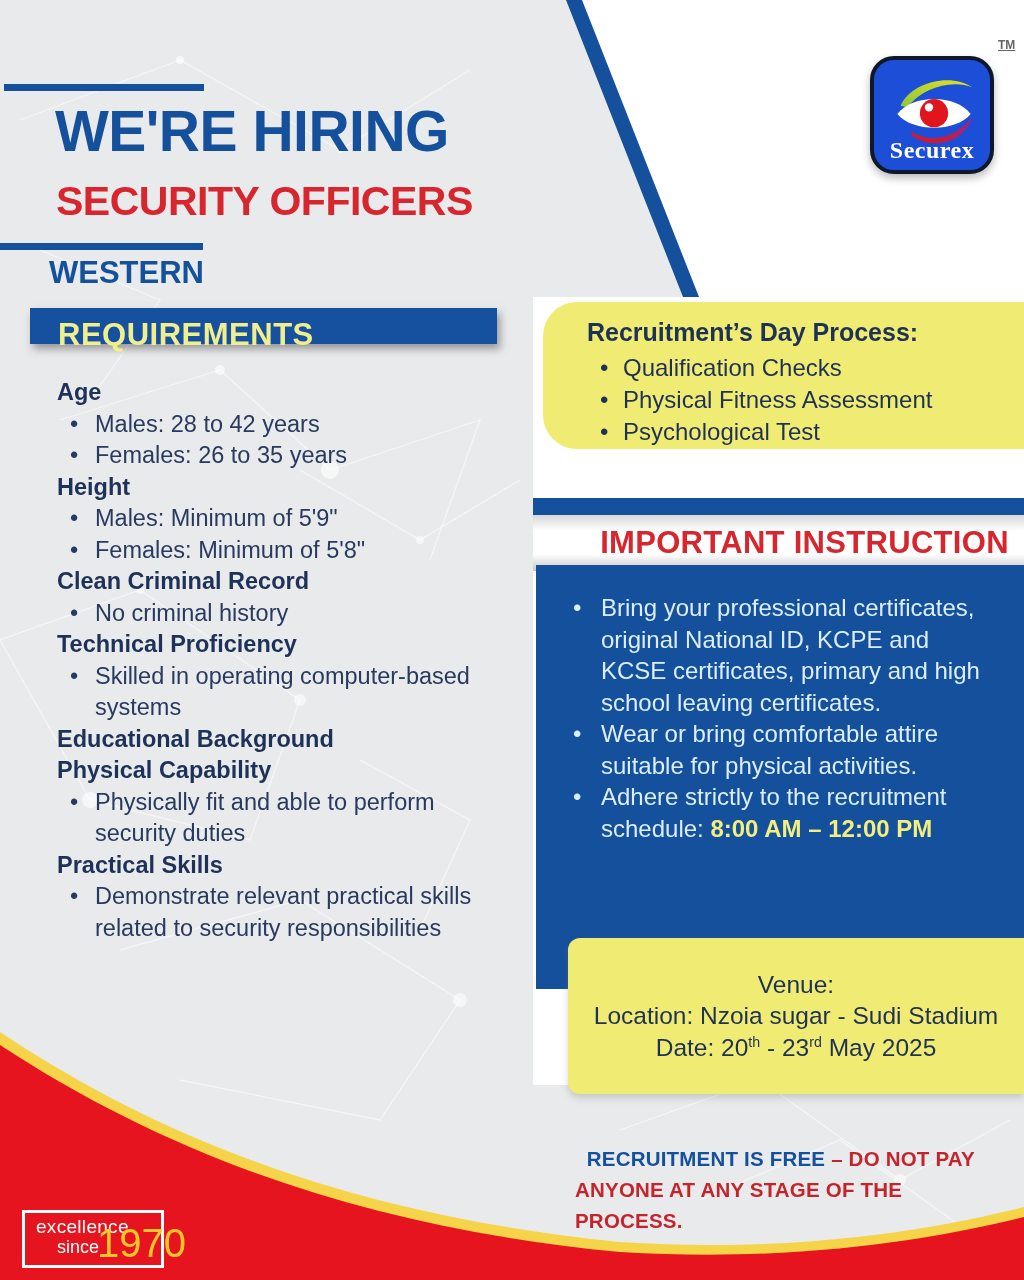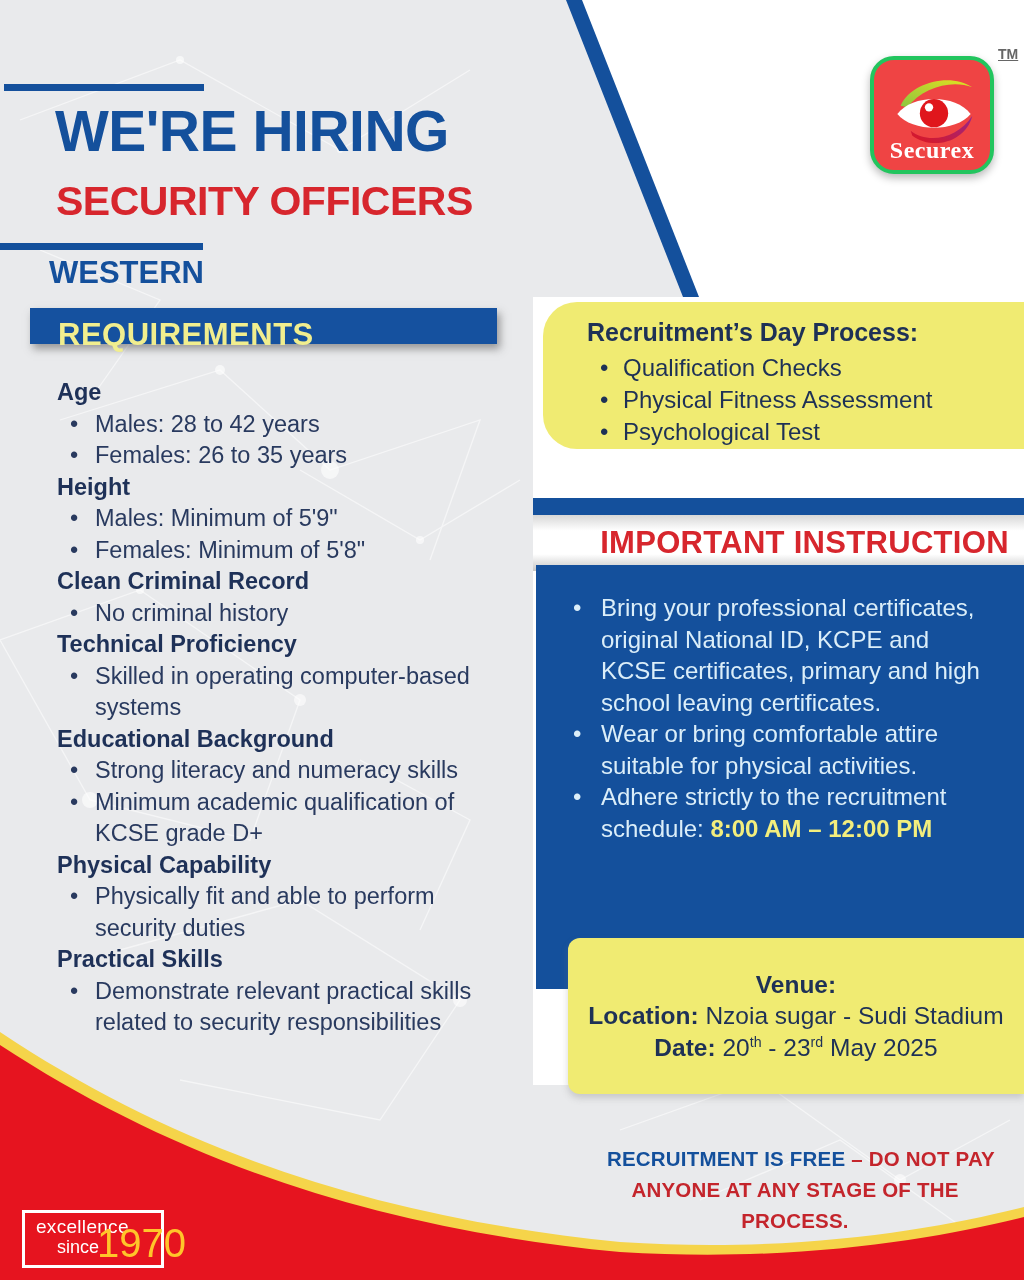--- a/index.html
+++ b/index.html
@@ -23,27 +23,27 @@
     color:#f1ee8e;font-size:31px;font-weight:700;line-height:54px;
     padding-left:28px;box-sizing:border-box;letter-spacing:0.5px;
     box-shadow:3px 5px 8px rgba(70,70,70,.5);z-index:3;
   }
   #req-list{left:57px;top:377px;width:463px;font-size:23.5px;line-height:31.5px;color:#293a5f;z-index:3;}
   .req-label{font-weight:700;color:#1e3158;}
   ul.blt{list-style:none;margin:0;padding:0;}
   ul.blt li{position:relative;padding-left:38px;}
   ul.blt li::before{content:"\2022";position:absolute;left:13px;top:0;}
   
-  #logo{left:870px;top:56px;width:124px;height:118px;background:#ef4444;
-    border:4px solid #22c55e;border-radius:24px;box-sizing:border-box;
+  #logo{left:870px;top:56px;width:124px;height:118px;background:#1d4ed8;
+    border:4px solid #0f172a;border-radius:24px;box-sizing:border-box;
     box-shadow:0 4px 9px rgba(0,0,0,.28);z-index:3;}
   #logo svg{position:absolute;left:10px;top:2px;}
   #logo-word{position:absolute;left:0;bottom:6px;width:100%;text-align:center;
     font-family:"Liberation Serif", serif;font-weight:700;font-size:24px;color:#ffffff;letter-spacing:0.5px;}
-  #logo-tm{left:998px;top:46px;font-size:14px;color:#666;font-weight:700;z-index:3;text-decoration:underline;}
+  #logo-tm{left:998px;top:38px;font-size:12px;color:#666;font-weight:700;z-index:3;text-decoration:underline;}
   
   #process-box{
     left:543px;top:302px;width:481px;height:147px;background:#f0eb72;
     border-radius:34px 0 0 34px;box-sizing:border-box;padding:16px 0 0 44px;
     color:#1e3156;z-index:3;
   }
   #process-box .hdr{font-size:25px;font-weight:700;}
   #process-box ul.blt{margin-top:5px;font-size:24px;line-height:32px;width:420px;}
   #process-box ul.blt li{padding-left:36px;}
   #blue-bar{left:533px;top:498px;width:491px;height:17px;background:#14509c;z-index:3;}
@@ -63,25 +63,25 @@
   #instruction-box ul.blt li::before{left:5px;}
   .time-highlight{color:#f3ee7d;font-weight:700;}
   #venue-box{
     left:568px;top:938px;width:456px;height:156px;background:#f0eb72;
     border-radius:12px 0 0 12px;z-index:3;color:#1e3156;
     font-size:24.5px;line-height:31.5px;text-align:center;
     display:flex;flex-direction:column;justify-content:center;
     box-shadow:0 4px 7px rgba(120,120,120,.3);
   }
   #venue-box p{margin:0;padding:0 18px;white-space:pre-wrap;}
-  .bold{font-weight:700;}
+  .bold{font-weight:400;}
   sup{font-size:0.58em;vertical-align:super;line-height:0;}
   #disclaimer{
     left:575px;top:1112px;width:440px;font-size:20.5px;font-weight:700;
-    line-height:31px;letter-spacing:0.2px;white-space:pre-wrap;z-index:3;text-align:center;
+    line-height:31px;letter-spacing:0.2px;white-space:pre-wrap;z-index:3;
   }
   #disclaimer .free{color:#14509c;}
   #disclaimer .warn{color:#c4252c;}
   
   #swoosh-svg{position:absolute;left:0;top:0;width:1024px;height:1280px;z-index:4;pointer-events:none;}
   #badge{
     left:22px;top:1210px;width:136px;height:52px;border:3px solid #ffffff;
     border-radius:0;z-index:5;color:#ffffff;
   }
   #badge .l1{position:absolute;left:11px;top:3px;font-size:19px;letter-spacing:0.3px;}
@@ -153,24 +153,20 @@
     </ul>
   </div>
   <div class="req-group">
     <div class="req-label">Technical Proficiency</div>
     <ul class="blt">
       <li>Skilled in operating computer-based systems</li>
     </ul>
   </div>
   <div class="req-group">
     <div class="req-label">Educational Background</div>
-    <ul class="blt">
-      <li>Strong literacy and numeracy skills</li>
-      <li>Minimum academic qualification of KCSE grade D+</li>
-    </ul>
   </div>
   <div class="req-group">
     <div class="req-label">Physical Capability</div>
     <ul class="blt">
       <li>Physically fit and able to perform security duties</li>
     </ul>
   </div>
   <div class="req-group">
     <div class="req-label">Practical Skills</div>
     <ul class="blt">

